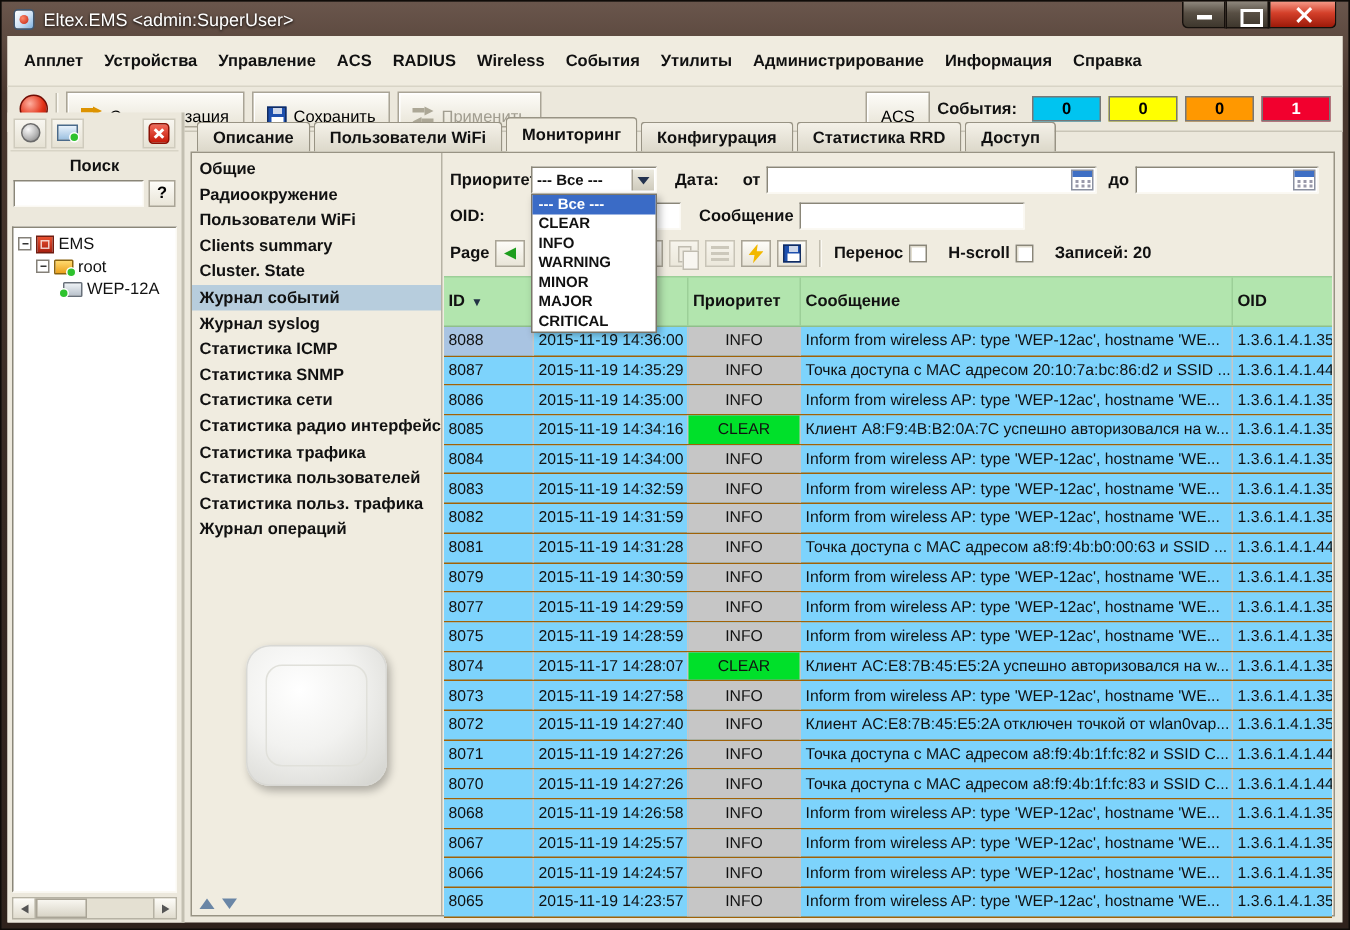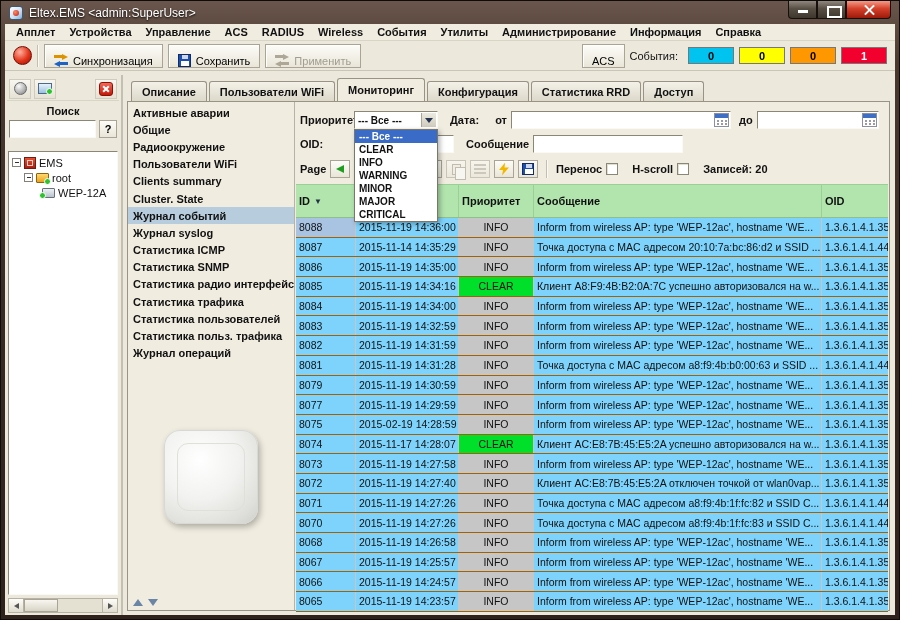--- a/index.html
+++ b/index.html
@@ -21,32 +21,32 @@
   .winbtn.min{border-radius:0 0 0 4px;}
   .winbtn.min::after{content:"";position:absolute;left:9px;bottom:5px;width:10px;height:3px;background:#fff;}
   .winbtn.max::after{content:"";position:absolute;left:9px;top:5px;width:11px;height:8px;border:2px solid #fff;}
   .winbtn.close{width:45px;border-radius:0 0 4px 0;background:linear-gradient(#f59a88,#d4402a 45%,#9d1a0a);}
   .winbtn.close::before,.winbtn.close::after{content:"";position:absolute;left:16px;top:8px;width:13px;height:2px;background:#fff;}
   .winbtn.close::before{transform:rotate(45deg);}
   .winbtn.close::after{transform:rotate(-45deg);}
 
   .client{position:absolute;left:4px;right:4px;top:23px;bottom:4px;background:#ece8dc;}
 
-  .menubar{height:17px;display:flex;align-items:center;padding-left:4px;background:#f0ece0;border-bottom:1px solid #d8d4c6;}
+  .menubar{height:34px;display:flex;align-items:center;padding-left:4px;background:#f0ece0;border-bottom:1px solid #d8d4c6;}
   .menu-item{padding:2px 7px;font-weight:bold;white-space:nowrap;}
 
   .toolbar{height:30px;display:flex;align-items:center;gap:5px;padding:0 8px;background:#ece8dc;border-bottom:1px solid #c9c5b7;}
   .orb{width:19px;height:19px;flex:none;border-radius:50%;border:1px solid #700d04;
     background:radial-gradient(circle at 35% 30%,#ffb0a0,#e23318 55%,#8e0f04);}
   .tbsep{width:2px;height:22px;border-left:1px solid #c2beb0;border-right:1px solid #fbf9f3;}
   .tb-btn{display:flex;align-items:flex-end;gap:5px;height:24px;padding:0 9px;font-weight:normal;white-space:nowrap;
     background:linear-gradient(#fdfcf8,#e9e5d8);border:1px solid #a9a496;box-shadow:inset 1px 1px 0 #fff;}
   .tb-btn.disabled{color:#a19d90;}
   .spacer{flex:1;}
-  .events-label{font-weight:normal;}
+  .events-label{font-weight:bold;}
   .counters{display:flex;}
   .counter{width:46px;height:17px;margin-left:5px;border:1px solid #777;display:flex;align-items:center;justify-content:center;font-weight:bold;}
 
   .arr{position:relative;width:14px;height:6px;display:block;}
   .arr .bar{position:absolute;top:1.5px;height:3px;width:8px;background:currentColor;}
   .arr .head{position:absolute;top:0;width:0;height:0;border-top:3px solid transparent;border-bottom:3px solid transparent;}
   .arr.r .bar{left:0;} .arr.r .head{left:8px;border-left:6px solid currentColor;}
   .arr.l .bar{left:6px;} .arr.l .head{left:0;border-right:6px solid currentColor;}
   .icon-sync{display:flex;flex-direction:column;gap:1px;}
   .icon-save{width:13px;height:13px;background:#1d4fae;border:1px solid #122c60;position:relative;flex:none;}
@@ -297,30 +297,30 @@
             <div class="tab">Описание</div>
             <div class="tab">Пользователи WiFi</div>
             <div class="tab active">Мониторинг</div>
             <div class="tab">Конфигурация</div>
             <div class="tab">Статистика RRD</div>
             <div class="tab">Доступ</div>
           </div>
         <div class="contentpanel">
           <div class="nav">
             <div id="nav-items">
-                <div class="nav-item">Активные аварии</div>
                 <div class="nav-item">Общие</div>
                 <div class="nav-item">Радиоокружение</div>
                 <div class="nav-item">Пользователи WiFi</div>
                 <div class="nav-item">Clients summary</div>
                 <div class="nav-item">Cluster. State</div>
                 <div class="nav-item selected">Журнал событий</div>
                 <div class="nav-item">Журнал syslog</div>
                 <div class="nav-item">Статистика ICMP</div>
                 <div class="nav-item">Статистика SNMP</div>
+                <div class="nav-item">Статистика сети</div>
                 <div class="nav-item">Статистика радио интерфейсов</div>
                 <div class="nav-item">Статистика трафика</div>
                 <div class="nav-item">Статистика пользователей</div>
                 <div class="nav-item">Статистика польз. трафика</div>
                 <div class="nav-item">Журнал операций</div>
               </div>
             <div class="ap-wrap">
               <div class="ap-device"></div>
             </div>
           </div>
@@ -399,21 +399,21 @@
               <div class="tbody">
                   <div class="trow">
                     <div class="td c0 selcell">8088</div>
                     <div class="td c1">2015-11-19 14:36:00</div>
                     <div class="td c2" style="background: rgb(198, 198, 198);">INFO</div>
                     <div class="td c3">Inform from wireless AP: type 'WEP-12ac', hostname 'WE...</div>
                     <div class="td c4">1.3.6.1.4.1.352...</div>
                   </div>
                   <div class="trow">
                     <div class="td c0">8087</div>
-                    <div class="td c1">2015-11-14 14:35:29</div>
+                    <div class="td c1">2015-11-19 14:35:29</div>
                     <div class="td c2" style="background: rgb(198, 198, 198);">INFO</div>
                     <div class="td c3">Точка доступа с MAC адресом 20:10:7a:bc:86:d2 и SSID ...</div>
                     <div class="td c4">1.3.6.1.4.1.441...</div>
                   </div>
                   <div class="trow">
                     <div class="td c0">8086</div>
                     <div class="td c1">2015-11-19 14:35:00</div>
                     <div class="td c2" style="background: rgb(198, 198, 198);">INFO</div>
                     <div class="td c3">Inform from wireless AP: type 'WEP-12ac', hostname 'WE...</div>
                     <div class="td c4">1.3.6.1.4.1.352...</div>
@@ -462,21 +462,21 @@
                   </div>
                   <div class="trow">
                     <div class="td c0">8077</div>
                     <div class="td c1">2015-11-19 14:29:59</div>
                     <div class="td c2" style="background: rgb(198, 198, 198);">INFO</div>
                     <div class="td c3">Inform from wireless AP: type 'WEP-12ac', hostname 'WE...</div>
                     <div class="td c4">1.3.6.1.4.1.352...</div>
                   </div>
                   <div class="trow">
                     <div class="td c0">8075</div>
-                    <div class="td c1">2015-02-19 14:28:59</div>
+                    <div class="td c1">2015-11-19 14:28:59</div>
                     <div class="td c2" style="background: rgb(198, 198, 198);">INFO</div>
                     <div class="td c3">Inform from wireless AP: type 'WEP-12ac', hostname 'WE...</div>
                     <div class="td c4">1.3.6.1.4.1.352...</div>
                   </div>
                   <div class="trow">
                     <div class="td c0">8074</div>
                     <div class="td c1">2015-11-17 14:28:07</div>
                     <div class="td c2" style="background: rgb(0, 224, 42);">CLEAR</div>
                     <div class="td c3">Клиент AC:E8:7B:45:E5:2A успешно авторизовался на w...</div>
                     <div class="td c4">1.3.6.1.4.1.352...</div>

